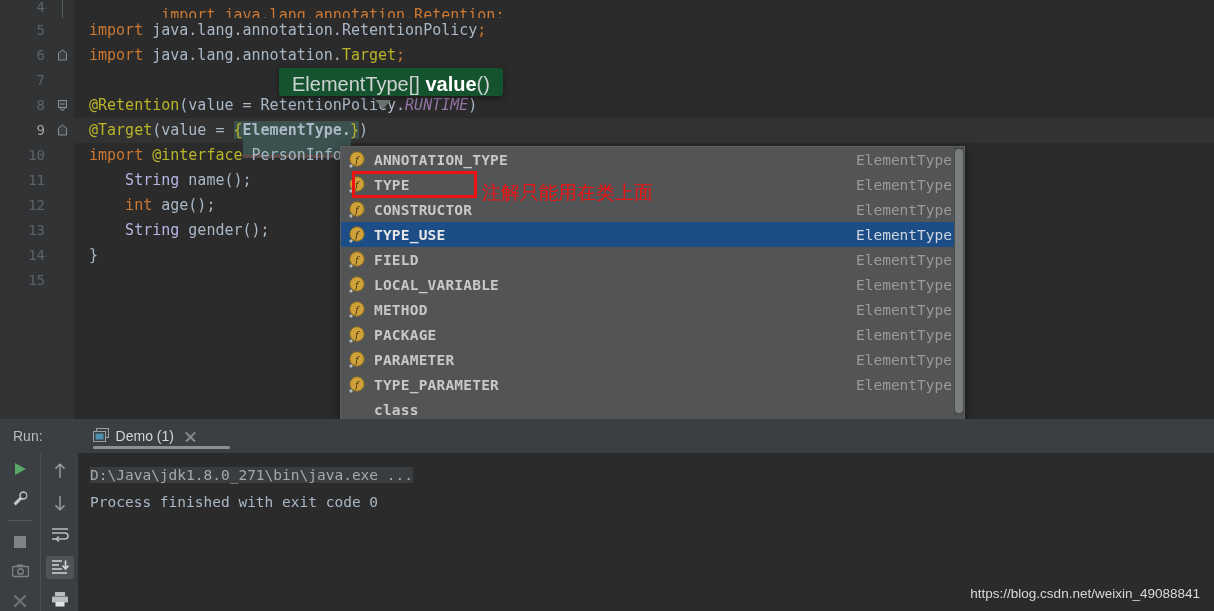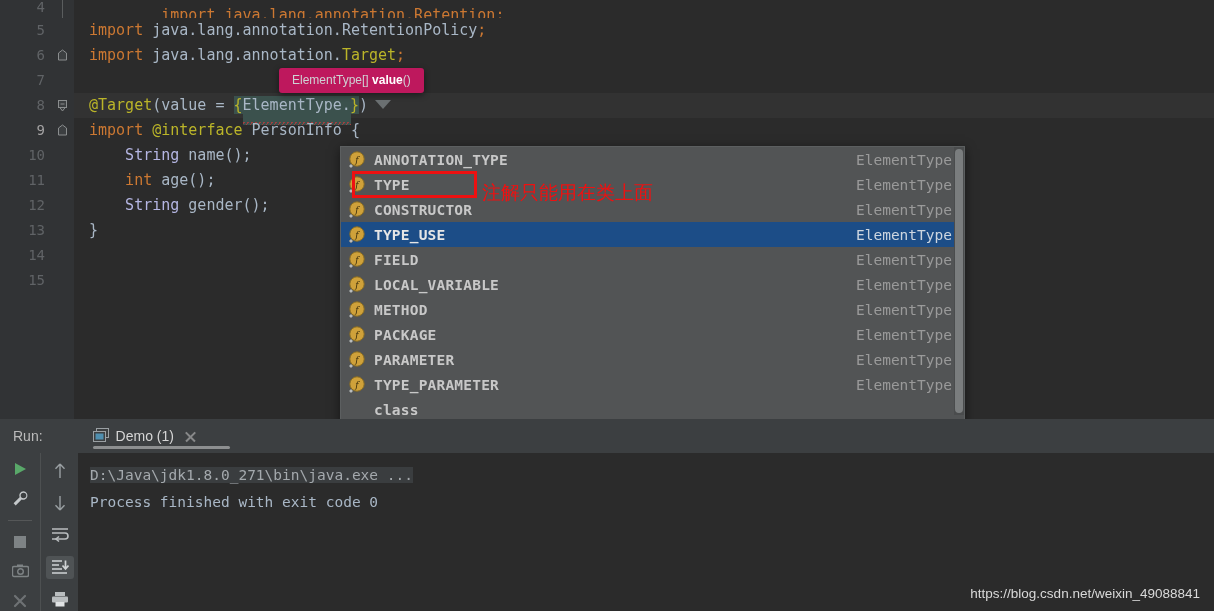--- a/index.html
+++ b/index.html
@@ -52,35 +52,36 @@
   .ifc     { color: #b5b6e3; }
   .plain   { color: #a9b7c6; }
   .brace-hl { background: #3b514d; color: #bbb529; }
   .sel-hl   { background: #3b514d; }
   .squiggle {
     background-image: repeating-linear-gradient(
         135deg, #a04040 0 2px, transparent 2px 4px);
     background-repeat: repeat-x;
     background-position: 0 100%;
     background-size: 4px 3px;
-    padding-bottom: 11px;
+    padding-bottom: 19px;
+    font-weight: bold;
   }
   .caret {
     display: inline-block; width: 1px; height: 16px;
     background: #bbbbbb; vertical-align: -3px; margin: 0 -1px;
   }
 
   
   .param-tip {
     position: absolute; left: 279px; top: 68px;
-    background: #be185d; color: #e8e8e8;
+    background: #14532d; color: #e8e8e8;
     border-radius: 3px;
-    padding: 5px 13px 6px 13px;
+    padding: 5px 13px 0 13px;
     font-family: "Liberation Sans", sans-serif;
-    font-size: 12px;
+    font-size: 20px;
     box-shadow: 0 2px 6px rgba(0,0,0,.45);
     white-space: nowrap;
   }
   .param-tip .pt-type { color: #cfd2d4; }
   .param-tip .pt-name { color: #ffffff; font-weight: bold; }
   .param-tip .pt-paren { color: #cfd2d4; }
   .param-tip-arrow {
     position: absolute; left: 375px; top: 100px;
     width: 0; height: 0;
     border-left: 8px solid transparent;
@@ -308,20 +309,21 @@
       <div class="code-line" style="height:18px;line-height:10px;overflow:hidden;">
         <span class="kw">import java.lang.annotation.Retention;</span>
       </div>
 
       <div class="code-line"><span class="kw">import</span><span class="plain"> java.lang.annotation.</span><span class="plain">RetentionPolicy</span><span class="kw">;</span></div>
 
       <div class="code-line"><span class="kw">import</span><span class="plain"> java.lang.annotation.</span><span class="yel">Target</span><span class="kw">;</span></div>
 
       <div class="code-line"></div>
 
+      <div class="code-line"><span class="ann">@Retention</span><span class="plain">(</span><span class="plain">value</span><span class="plain"> = </span><span class="plain">RetentionPolicy.</span><span class="ital">RUNTIME</span><span class="plain">)</span></div>
 
       <div class="code-line current"><span class="ann">@Target</span><span class="plain">(</span><span class="plain">value</span><span class="plain"> = </span><span class="brace-hl">{</span><span class="sel-hl squiggle plain">ElementType.</span><span class="caret"></span><span class="brace-hl">}</span><span class="plain">)</span></div>
 
       <div class="code-line"><span class="kw">import </span><span class="ann">@interface</span><span class="plain"> PersonInfo {</span></div>
 
       <div class="code-line"><span class="ifc">    String</span><span class="plain"> name();</span></div>
 
       <div class="code-line"><span class="kw">    int</span><span class="plain"> age();</span></div>
 
       <div class="code-line"><span class="ifc">    String</span><span class="plain"> gender();</span></div>

